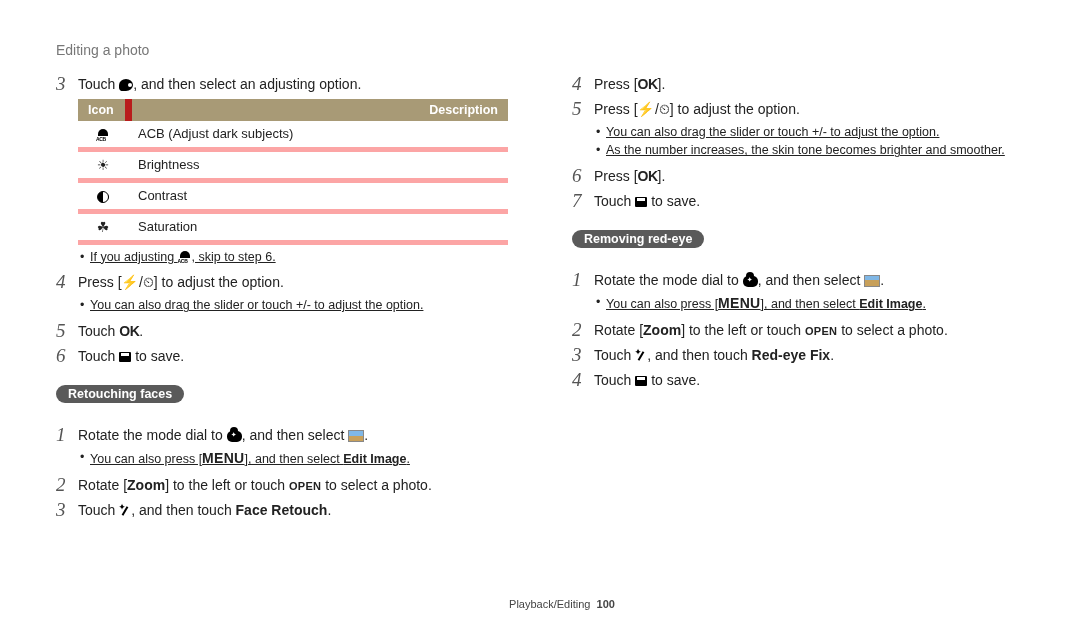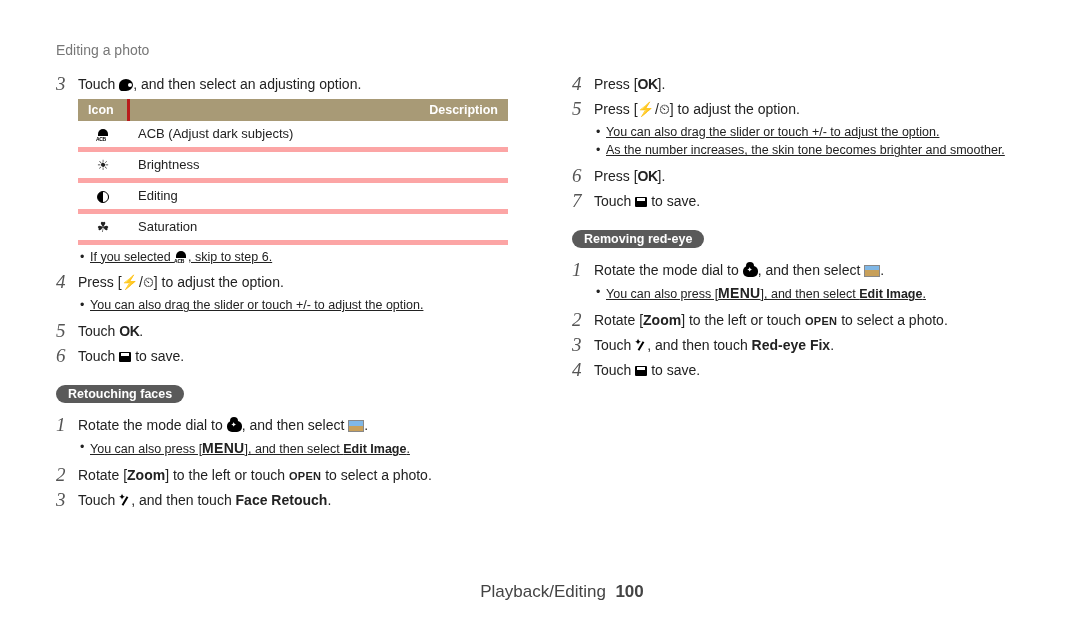--- a/index.html
+++ b/index.html
@@ -66,39 +66,39 @@
     margin: 4px 0 4px 22px;
     width: calc(100% - 22px);
     font-size: 13px;
   }
   table.desc th {
     background: #a89a76;
     color: #fff;
     text-align: left;
     font-weight: 600;
     padding: 4px 10px;
-    border-right: 3px solid #b91c1c;
+    border-right: 7px solid #b91c1c;
     font-size: 12.5px;
   }
   table.desc th:last-child { border-right: none; text-align: right; }
   table.desc td {
     padding: 5px 10px;
     border-bottom: 5px solid #fca5a5;
     vertical-align: middle;
   }
   table.desc td.icon-cell { width: 50px; text-align: center; font-size: 14px; }
   .subhead {
     display: inline-block;
     background: #5a5a5a;
     color: #fff;
     border-radius: 11px;
     padding: 2px 12px;
     font-size: 12.5px;
     font-weight: 600;
-    margin: 14px 0 8px 0;
+    margin: 14px 0 18px 0;
     text-align: right;
   }
   .ok-text {
     font-family: Arial, sans-serif;
     font-weight: 700;
     letter-spacing: -0.5px;
   }
   .save-square {
     display: inline-block;
     width: 12px; height: 10px;
@@ -112,22 +112,22 @@
   }
   .half-circle {
     display: inline-block;
     width: 12px; height: 12px;
     border-radius: 50%;
     background: linear-gradient(90deg,#000 50%,#fff 50%);
     border:1px solid #000;
     vertical-align: -2px;
   }
   .footer {
-    position:absolute;left:0;right:0;bottom:28px;text-align:center;
-    font-size:17px;color:#444;padding-left:44px;
+    position:absolute;left:0;right:0;bottom:20px;text-align:center;
+    font-size:11px;color:#444;padding-left:44px;
   }
   .footer .pn{font-weight:600}
   .zoom-b{font-weight:700}
   .open-sc{font-weight:600;font-size:11px;letter-spacing:0.3px}
   .menu-sc{font-weight:700;font-size:14px;letter-spacing:0.3px}
   .thumb{
     display:inline-block;width:16px;height:12px;vertical-align:-2px;
     background:linear-gradient(180deg,#7fb7e6 45%,#c8a05a 45%);
     border:1px solid #888;
   }
@@ -168,31 +168,31 @@
       <tr>
         <td class="icon-cell"><span class="acb-ic"></span></td>
         <td>ACB (Adjust dark subjects)</td>
       </tr>
       <tr>
         <td class="icon-cell">☀</td>
         <td>Brightness</td>
       </tr>
       <tr>
         <td class="icon-cell"><span class="half-circle"></span></td>
-        <td>Editing</td>
+        <td>Contrast</td>
       </tr>
       <tr>
         <td class="icon-cell">☘</td>
         <td>Saturation</td>
       </tr>
     </tbody>
       </table>
 
     <ul class="bullets">
-      <li><span>If you selected </span><span class="acb-ic"></span><span>, skip to step 6.</span></li>
+      <li><span>If you adjusting </span><span class="acb-ic"></span><span>, skip to step 6.</span></li>
     </ul>
 
     <div class="step">
       <div class="step-num">4</div>
       <div class="step-body">
         <span>Press [</span><span class="flash">⚡</span><span>/</span><span>⏲</span><span>] to adjust the option.</span>
       </div>
     </div>
     <ul class="bullets">
       <li>You can also drag the slider or touch +/- to adjust the option.</li>

